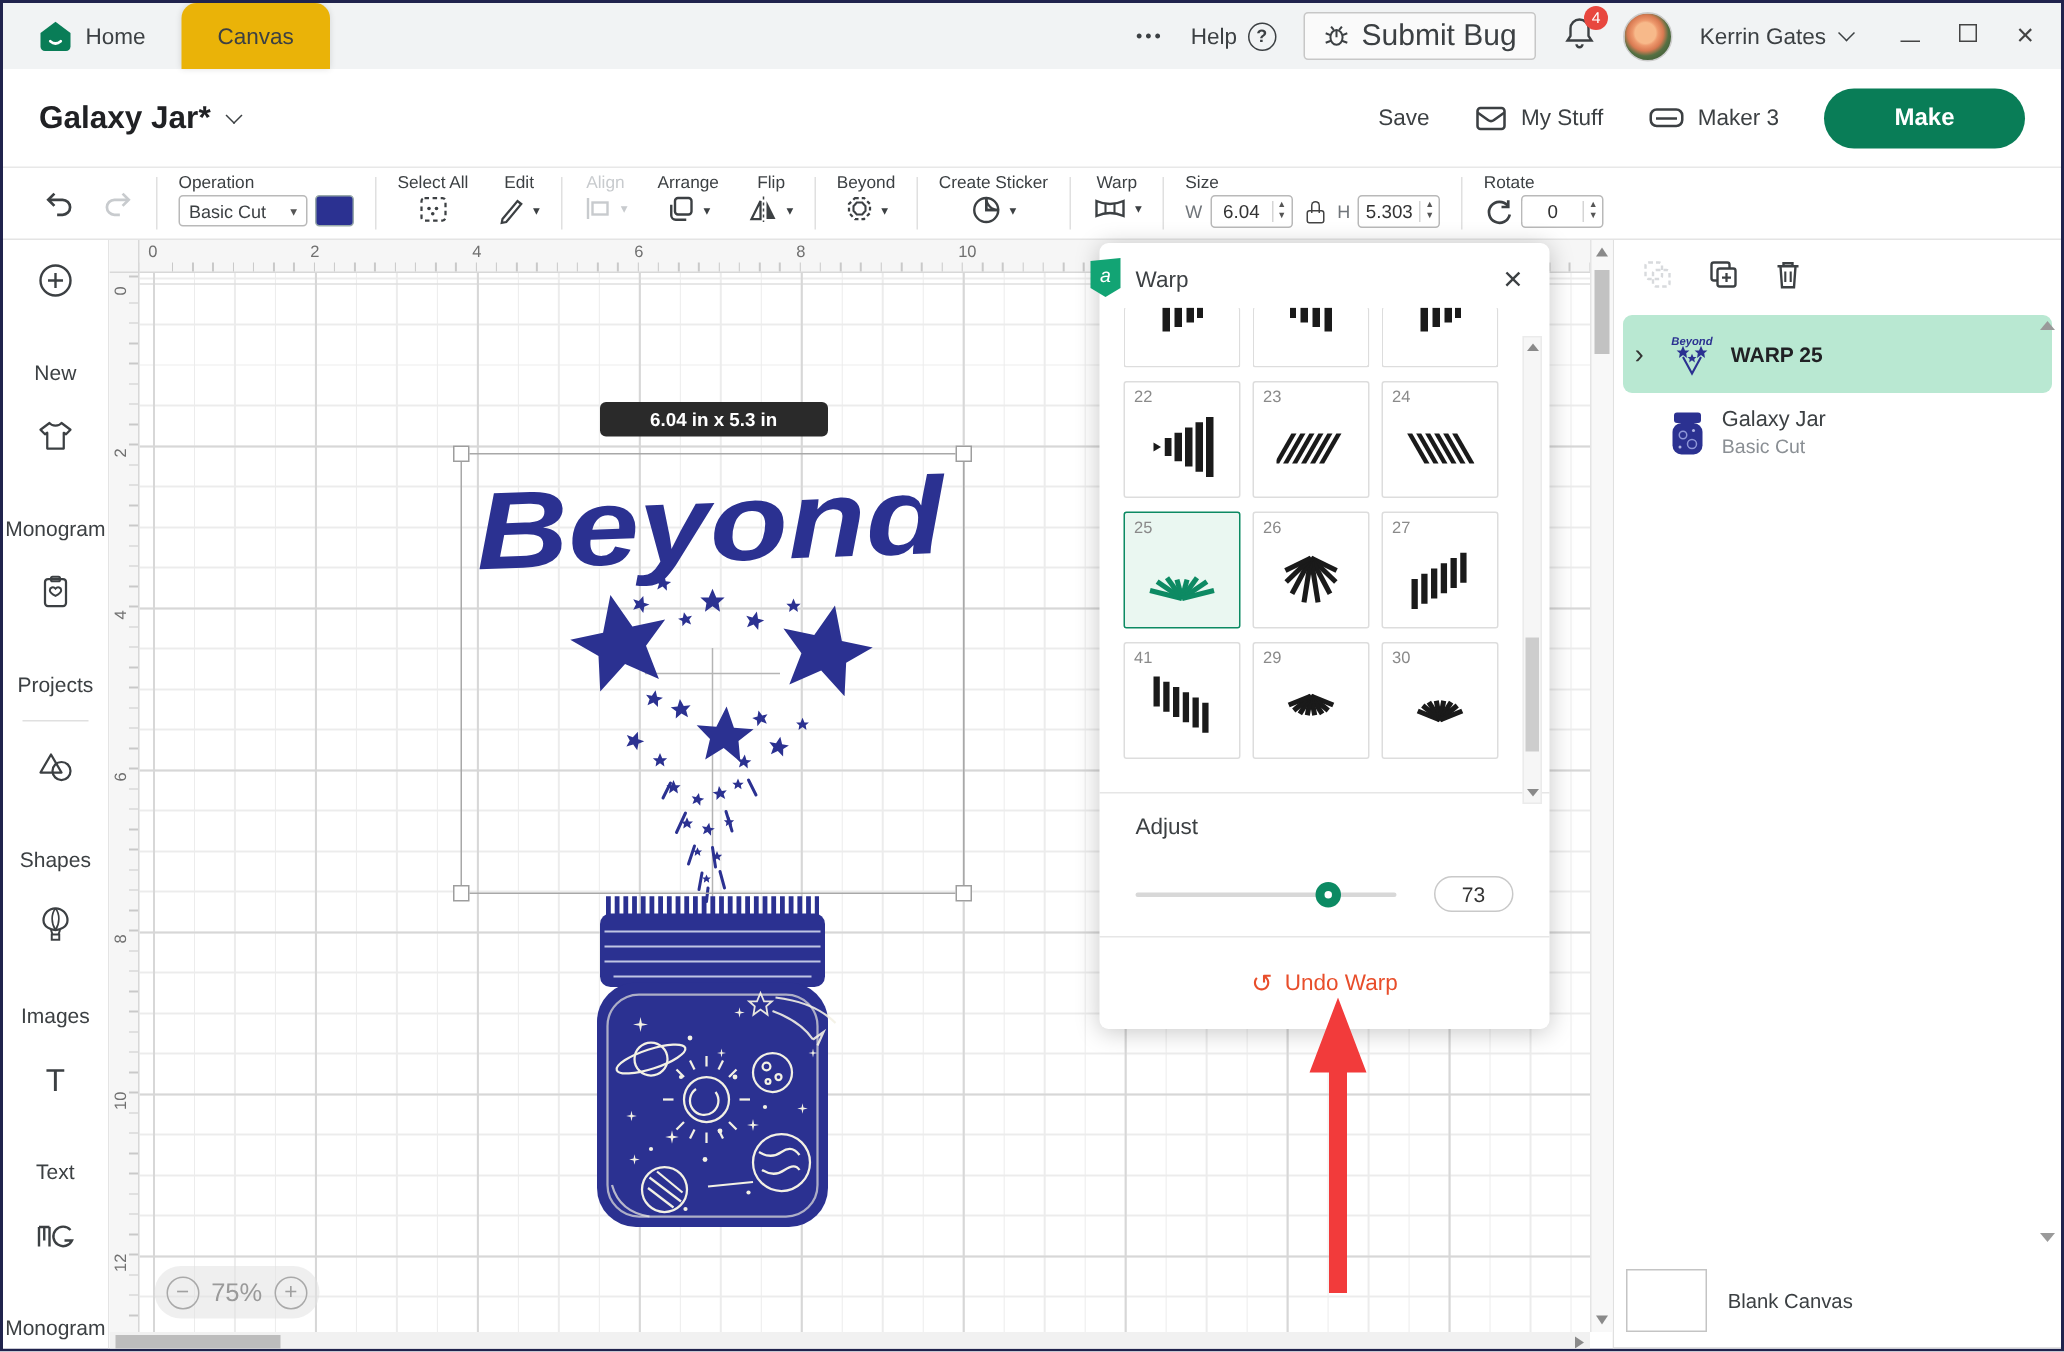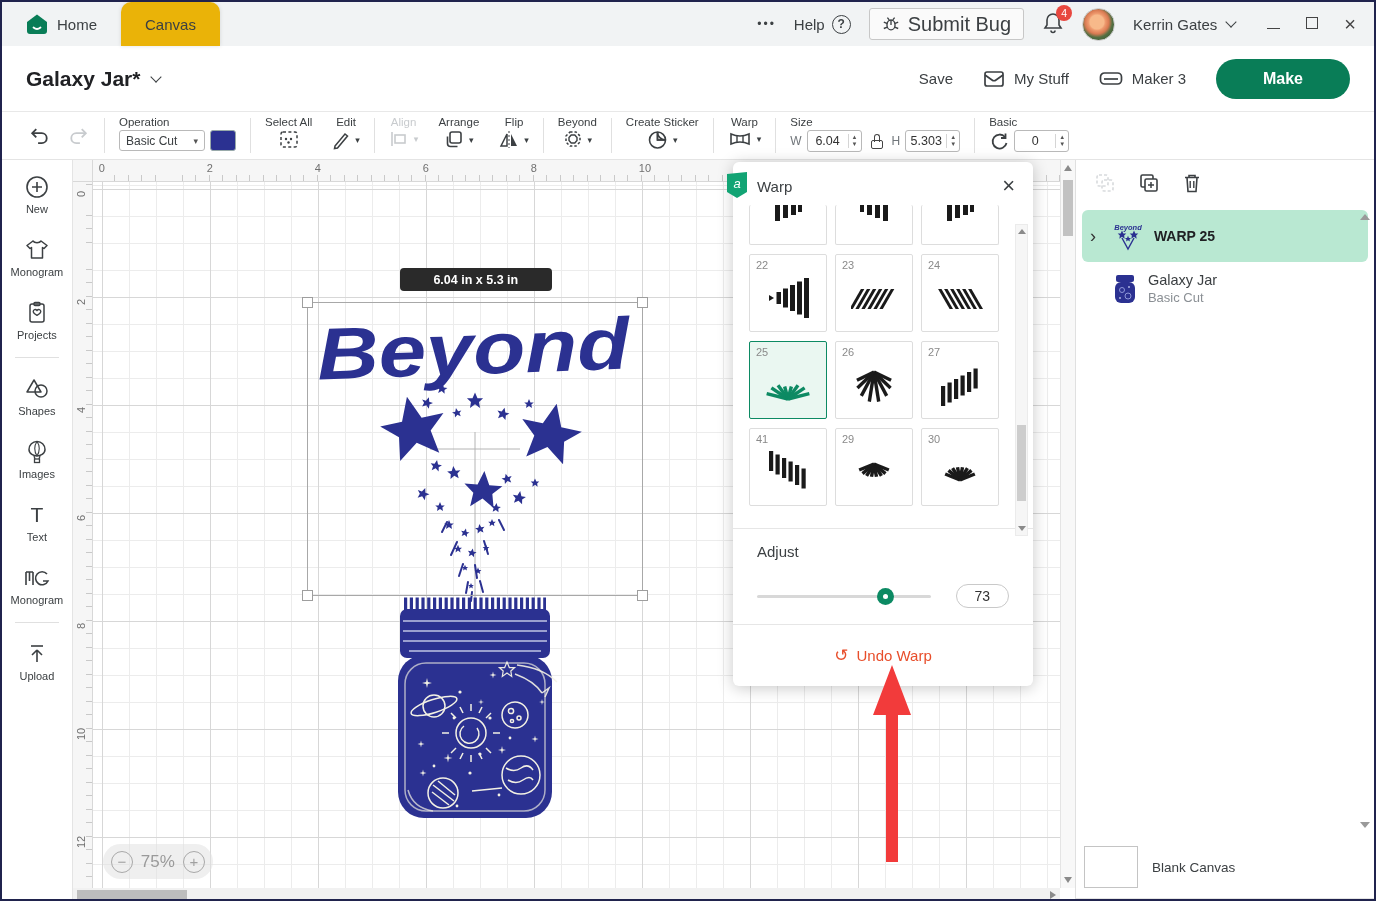--- a/index.html
+++ b/index.html
@@ -51,21 +51,21 @@
   .stepper { display:flex; flex-direction:column; border-left:1px solid #d5d5d5; }
   .stepper span { font-size:6px; color:#555; padding:1px 3px; line-height:5px; cursor:pointer; }
   .lockwrap { position:relative; width:20px; height:22px; }
   .lock-body { position:absolute; left:4px; top:10px; width:12px; height:9px; border:1.6px solid #444; border-radius:2px; }
   .lock-arc { position:absolute; left:7px; top:4px; width:6px; height:8px; border:1.6px solid #444; border-bottom:none; border-radius:5px 5px 0 0; }
 
   
   .mainrow { display:flex; height:791px; }
   .sidebar { width:71px; border-right:1px solid #e4e4e4; display:flex; flex-direction:column; align-items:center; padding-top:14px; background:#fff; }
   .sb-item { display:flex; flex-direction:column; align-items:center; gap:3px; margin-bottom:22px; cursor:pointer; }
-  .sb-item span { font-size:11px; color:#3c4043; }
+  .sb-item span { font-size:14px; color:#3c4043;margin-top:37px; }
   .sb-div { width:44px; border-top:1px solid #e0e0e0; margin:-6px 0 18px; }
 
   .center { width:1005px; display:flex; flex-direction:column; }
   .canvas { position:relative; height:743px; background:#fff; overflow:hidden; }
   .ruler-corner { position:absolute; left:0; top:0; width:20px; height:22px; background:#f6f6f6; border-right:1px solid #d8d8d8; border-bottom:1px solid #d8d8d8; z-index:3;}
   .ruler-h { position:absolute; left:20px; top:0; right:15px; height:22px; background:#f6f6f6; border-bottom:1px solid #d8d8d8; z-index:2; }
   .ruler-h::after { content:""; position:absolute; left:0; right:0; bottom:0; height:6px;
       background:repeating-linear-gradient(to right, transparent 0 12.5px, #c9c9c9 12.5px 13.5px); background-position:9px 0; }
   .ruler-h span { position:absolute; top:2px; font-size:11px; color:#707070; }
   .ruler-v { position:absolute; left:0; top:22px; bottom:15px; width:20px; background:#f6f6f6; border-right:1px solid #d8d8d8; z-index:2; }
@@ -352,21 +352,21 @@
           <input type="text" value="5.303" style="">
           <div class="stepper">
             <span>▲</span>
             <span>▼</span>
           </div>
         </div>
       </div>
     </div>
     <div class="tdiv"></div>
     <div class="tgroup" style="align-items:flex-start;">
-      <span class="tlabel">Basic</span>
+      <span class="tlabel">Rotate</span>
       <div class="trow">
         <svg width="20" height="20" viewBox="0 0 20 20" style="cursor:pointer;">
           <path d="M16,6 a7,7 0 1 0 1.5,6" fill="none" stroke="#3c4043" stroke-width="1.8"></path>
           <path d="M16.5,2.5 V7 H12" fill="none" stroke="#3c4043" stroke-width="1.8"></path>
         </svg>
         <div class="numwrap">
           <input type="text" value="0" style="">
           <div class="stepper">
             <span>▲</span>
             <span>▼</span>

